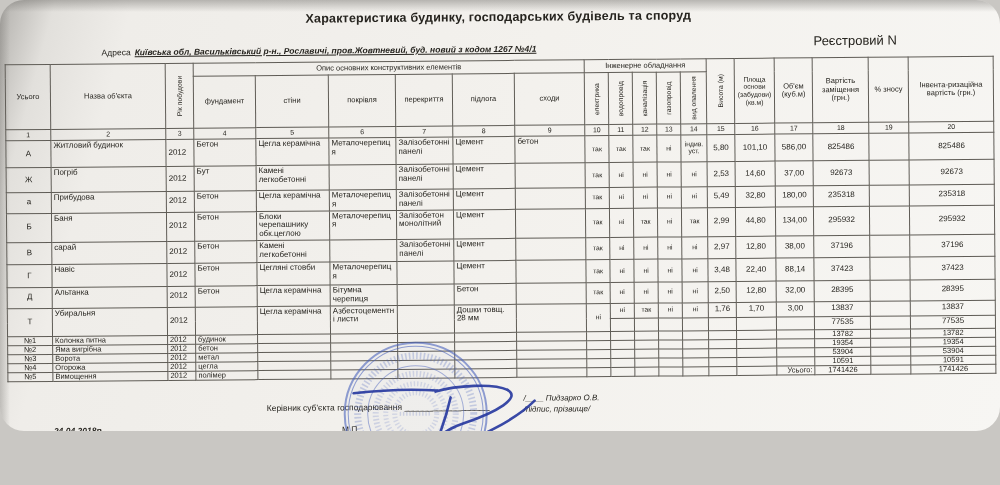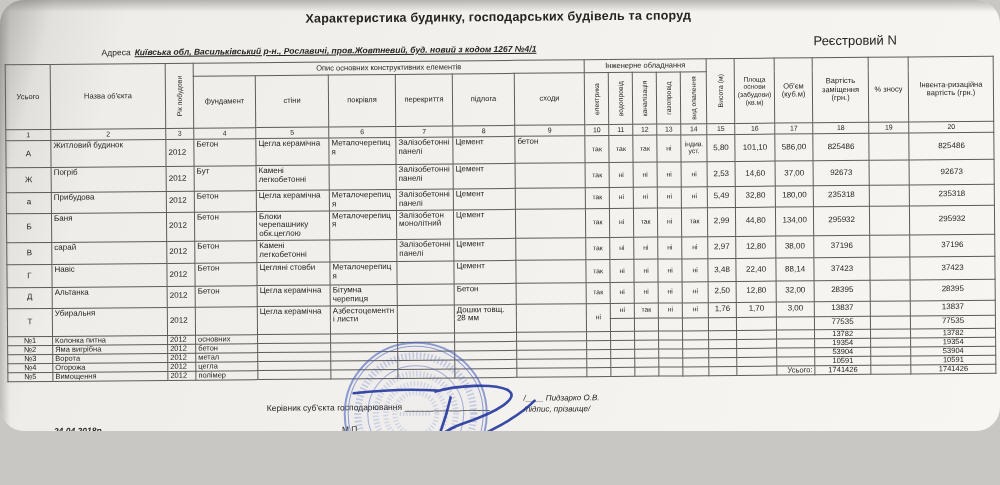--- a/index.html
+++ b/index.html
@@ -342,21 +342,21 @@
             <td class="c15"></td>
             <td class="c16"></td>
             <td class="c17">77535</td>
             <td class="c18"></td>
             <td class="c19">77535</td>
           </tr>
           <tr>
             <td class="c0">№1</td>
             <td class="c1">Колонка питна</td>
             <td class="c2">2012</td>
-            <td class="c3">основних</td>
+            <td class="c3">будинок</td>
             <td class="c4"></td>
             <td class="c5"></td>
             <td class="c6"></td>
             <td class="c7"></td>
             <td class="c8"></td>
             <td class="c9"></td>
             <td class="c10"></td>
             <td class="c11"></td>
             <td class="c12"></td>
             <td class="c13"></td>

